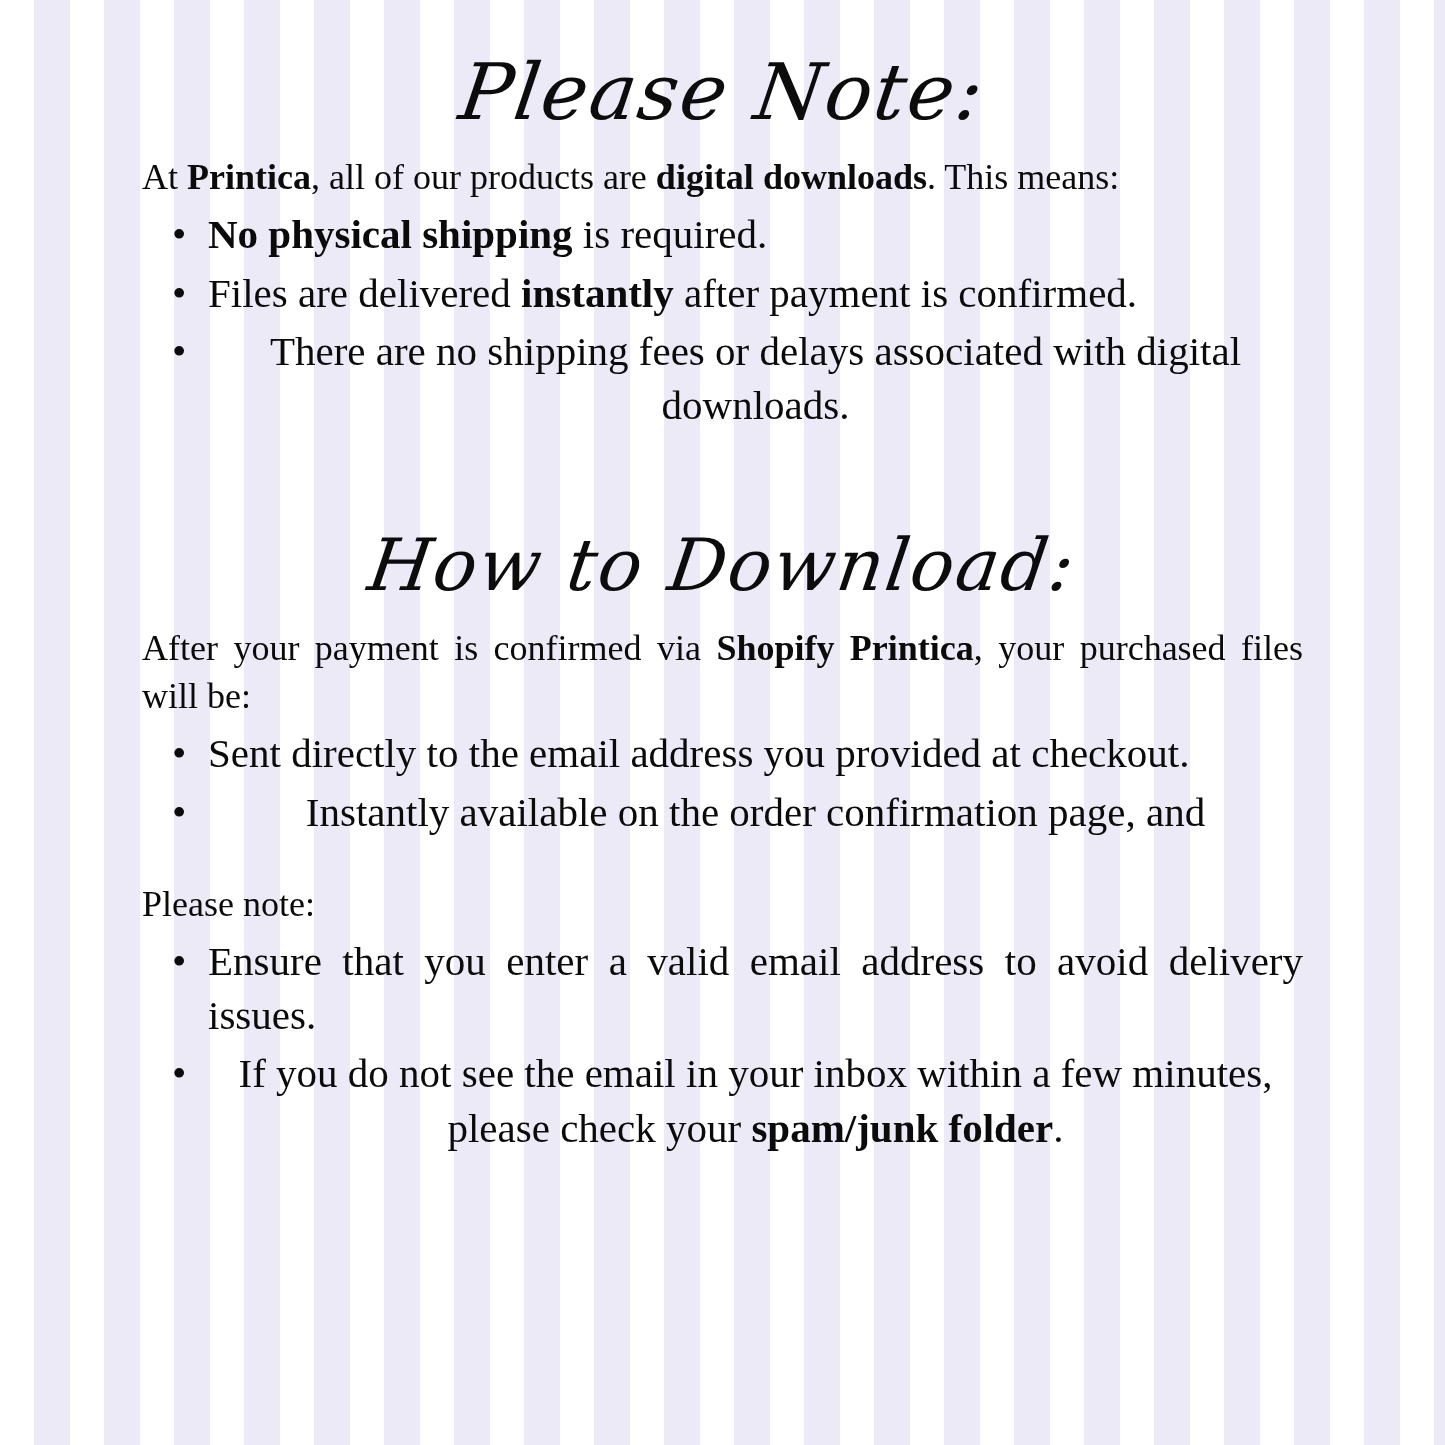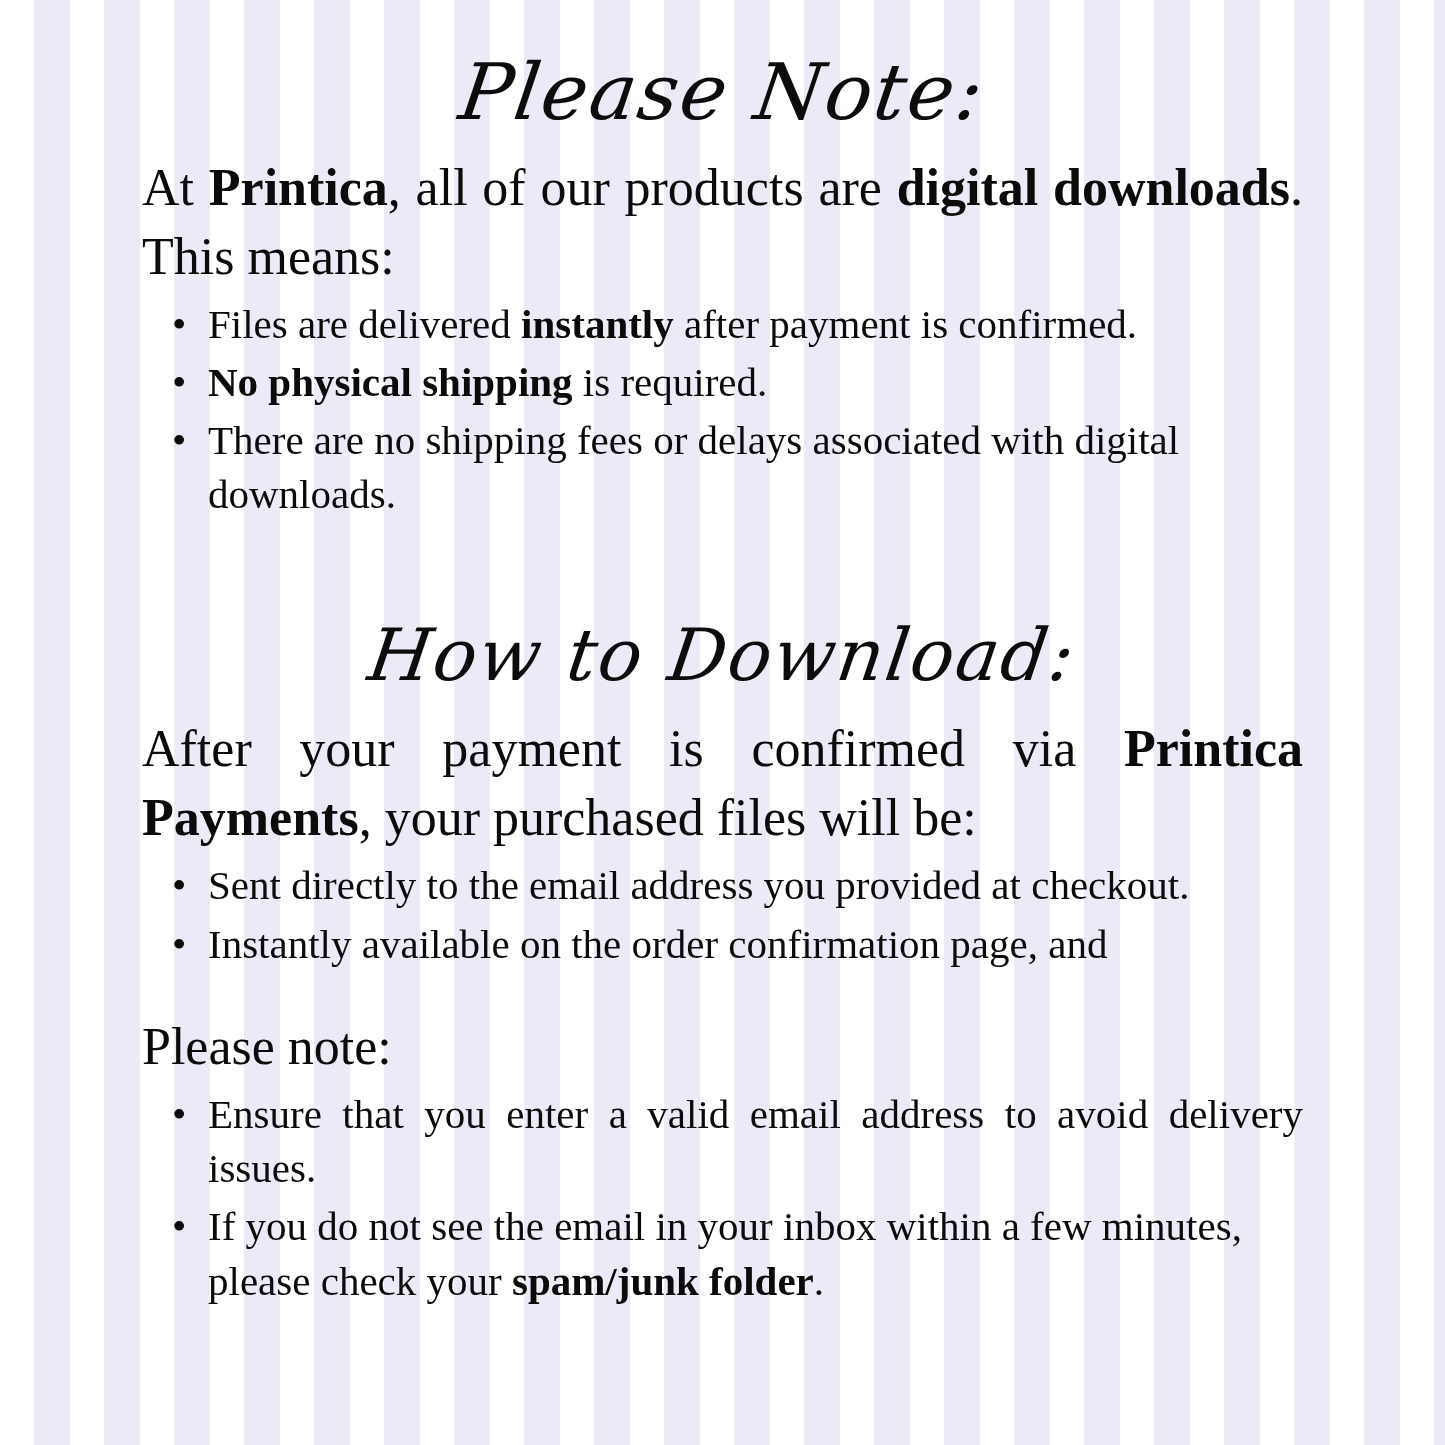--- a/index.html
+++ b/index.html
@@ -46,21 +46,21 @@
     font-size: 78px;
     margin: 0 0 20px 0;
     transform: skewX(-8deg);
   }
   .script-heading.h2 {
     font-size: 72px;
     margin: 96px 0 22px 0;
     transform: skewX(-8deg);
   }
   p.body-text {
-    font-size: 52px;
+    font-size: 36px;
     line-height: 1.32;
     color: #0b0b0b;
     margin: 0 0 6px 0;
     text-align: justify;
     text-justify: inter-word;
   }
   p.body-text.nojust {
     text-align: left;
   }
   ul.bullets {
@@ -79,44 +79,44 @@
   }
   ul.bullets li::before {
     content: "•";
     position: absolute;
     left: -36px;
     top: 0;
     font-size: 41px;
     line-height: 1.32;
   }
   ul.bullets li:last-child {
-    text-align: left;
+    text-align: center;
   }
   b, strong { font-weight: bold; }
   .spacer-sm { height: 36px; }
 </style>
 </head>
 <body>
 
 <div class="page">
   <div class="content">
 
     <h1 class="script-heading h1">Please Note:</h1>
 
     <p class="body-text">At <b>Printica</b>, all of our products are <b>digital downloads</b>. This means:</p>
 
     <ul class="bullets">
+      <li><b>No physical shipping</b> is required.</li>
       <li>Files are delivered <b>instantly</b> after payment is confirmed.</li>
-      <li><b>No physical shipping</b> is required.</li>
       <li>There are no shipping fees or delays associated with digital downloads.</li>
     </ul>
 
     <h2 class="script-heading h2">How to Download:</h2>
 
-    <p class="body-text">After your payment is confirmed via <b>Printica Payments</b>, your purchased files will be:</p>
+    <p class="body-text">After your payment is confirmed via <b>Shopify Printica</b>, your purchased files will be:</p>
 
     <ul class="bullets">
       <li>Sent directly to the email address you provided at checkout.</li>
       <li>Instantly available on the order confirmation page, and</li>
     </ul>
 
     <div class="spacer-sm"></div>
 
     <p class="body-text nojust">Please note:</p>
 

